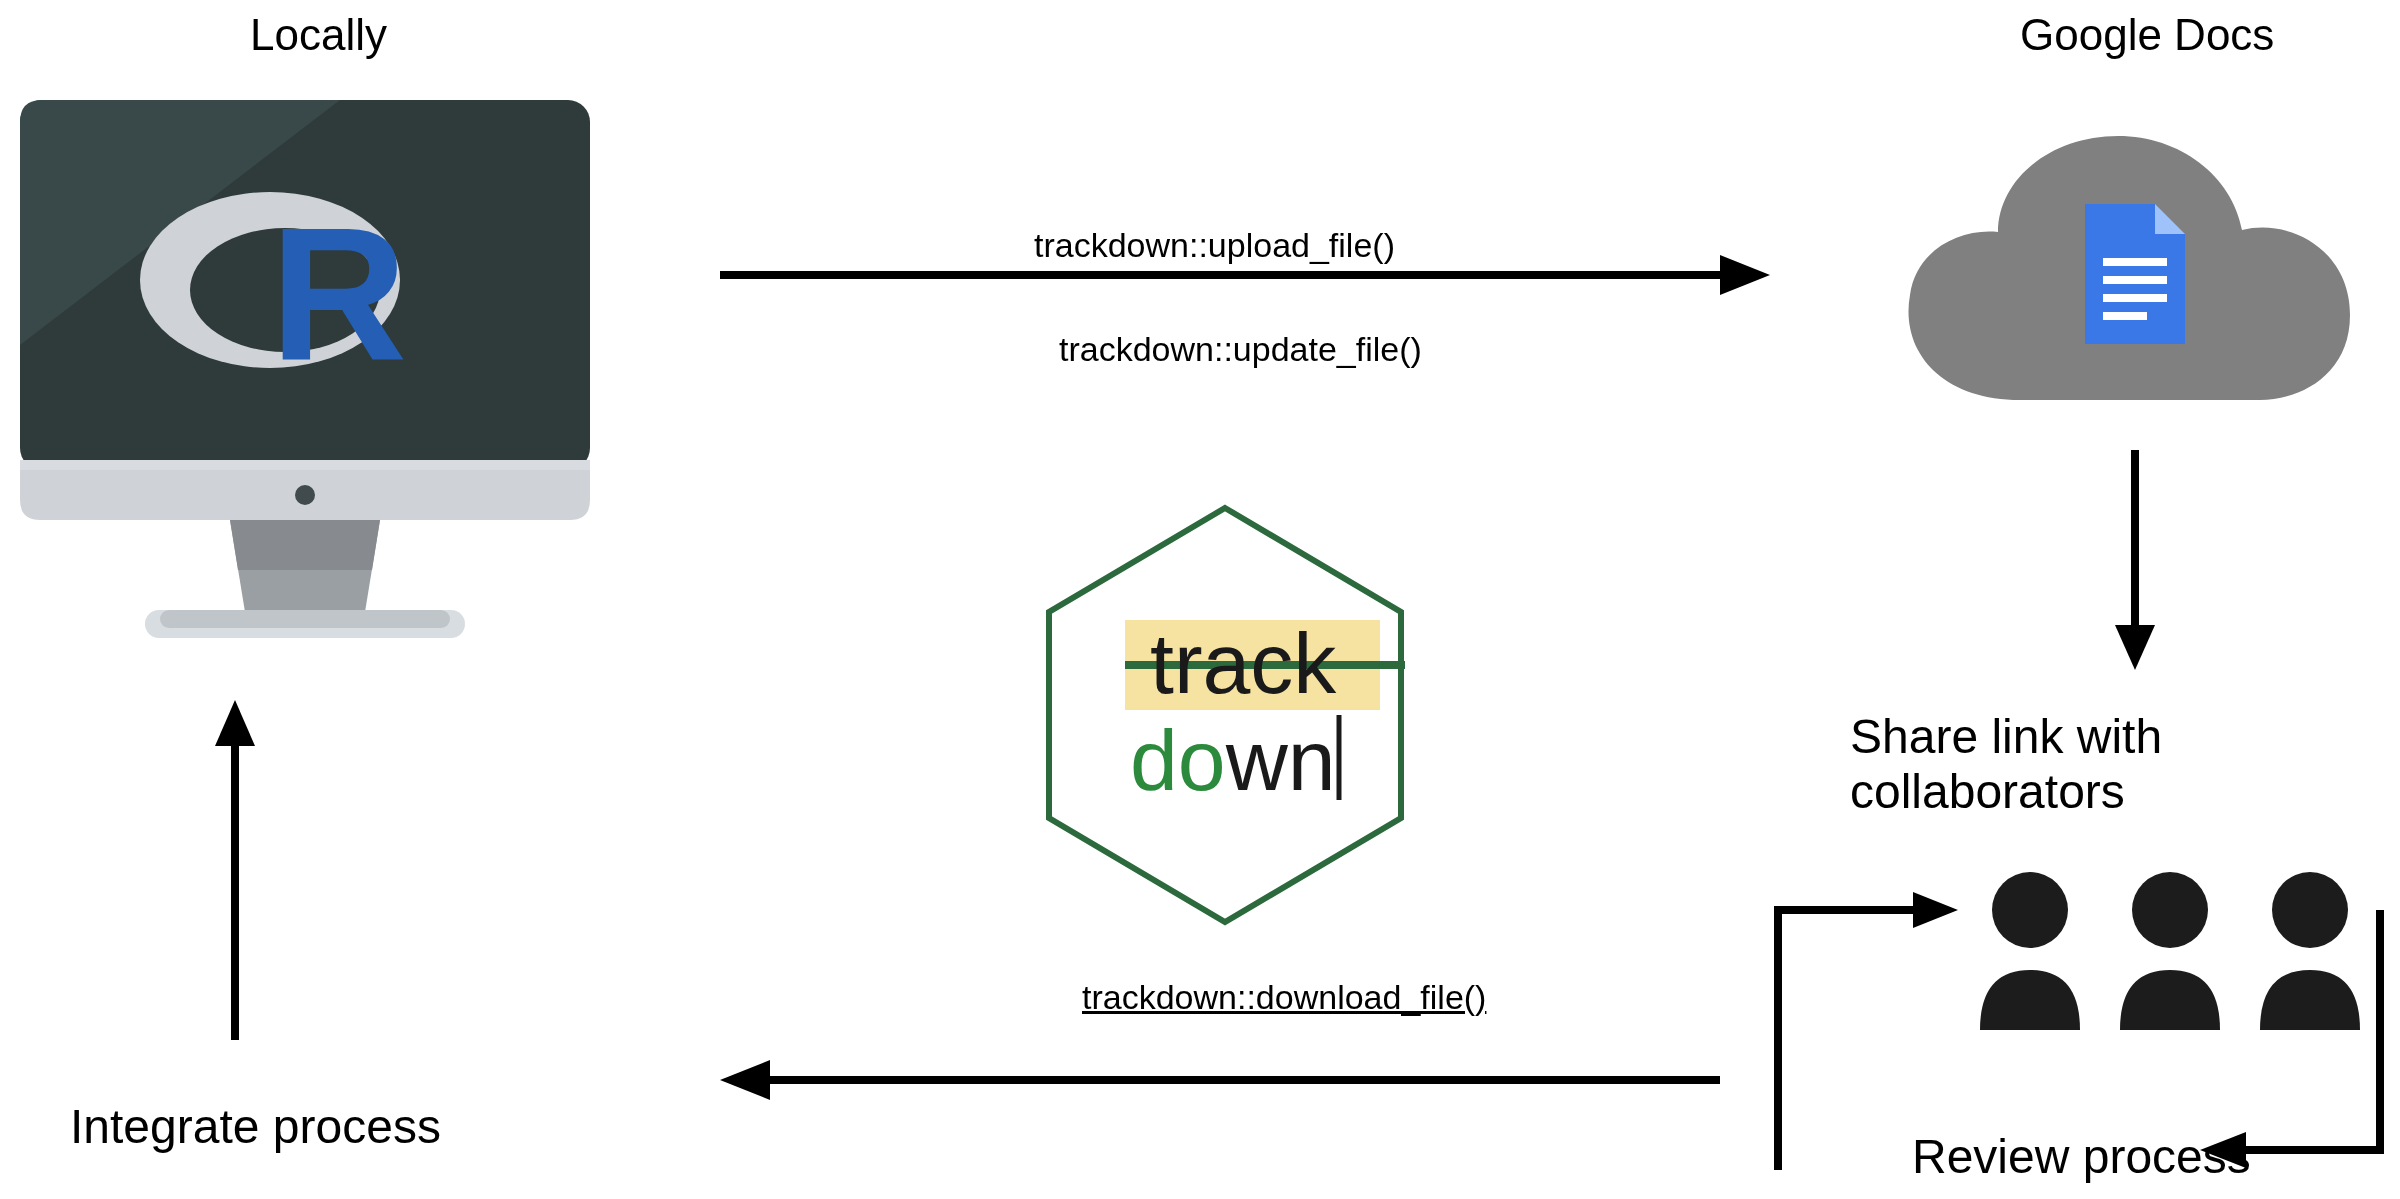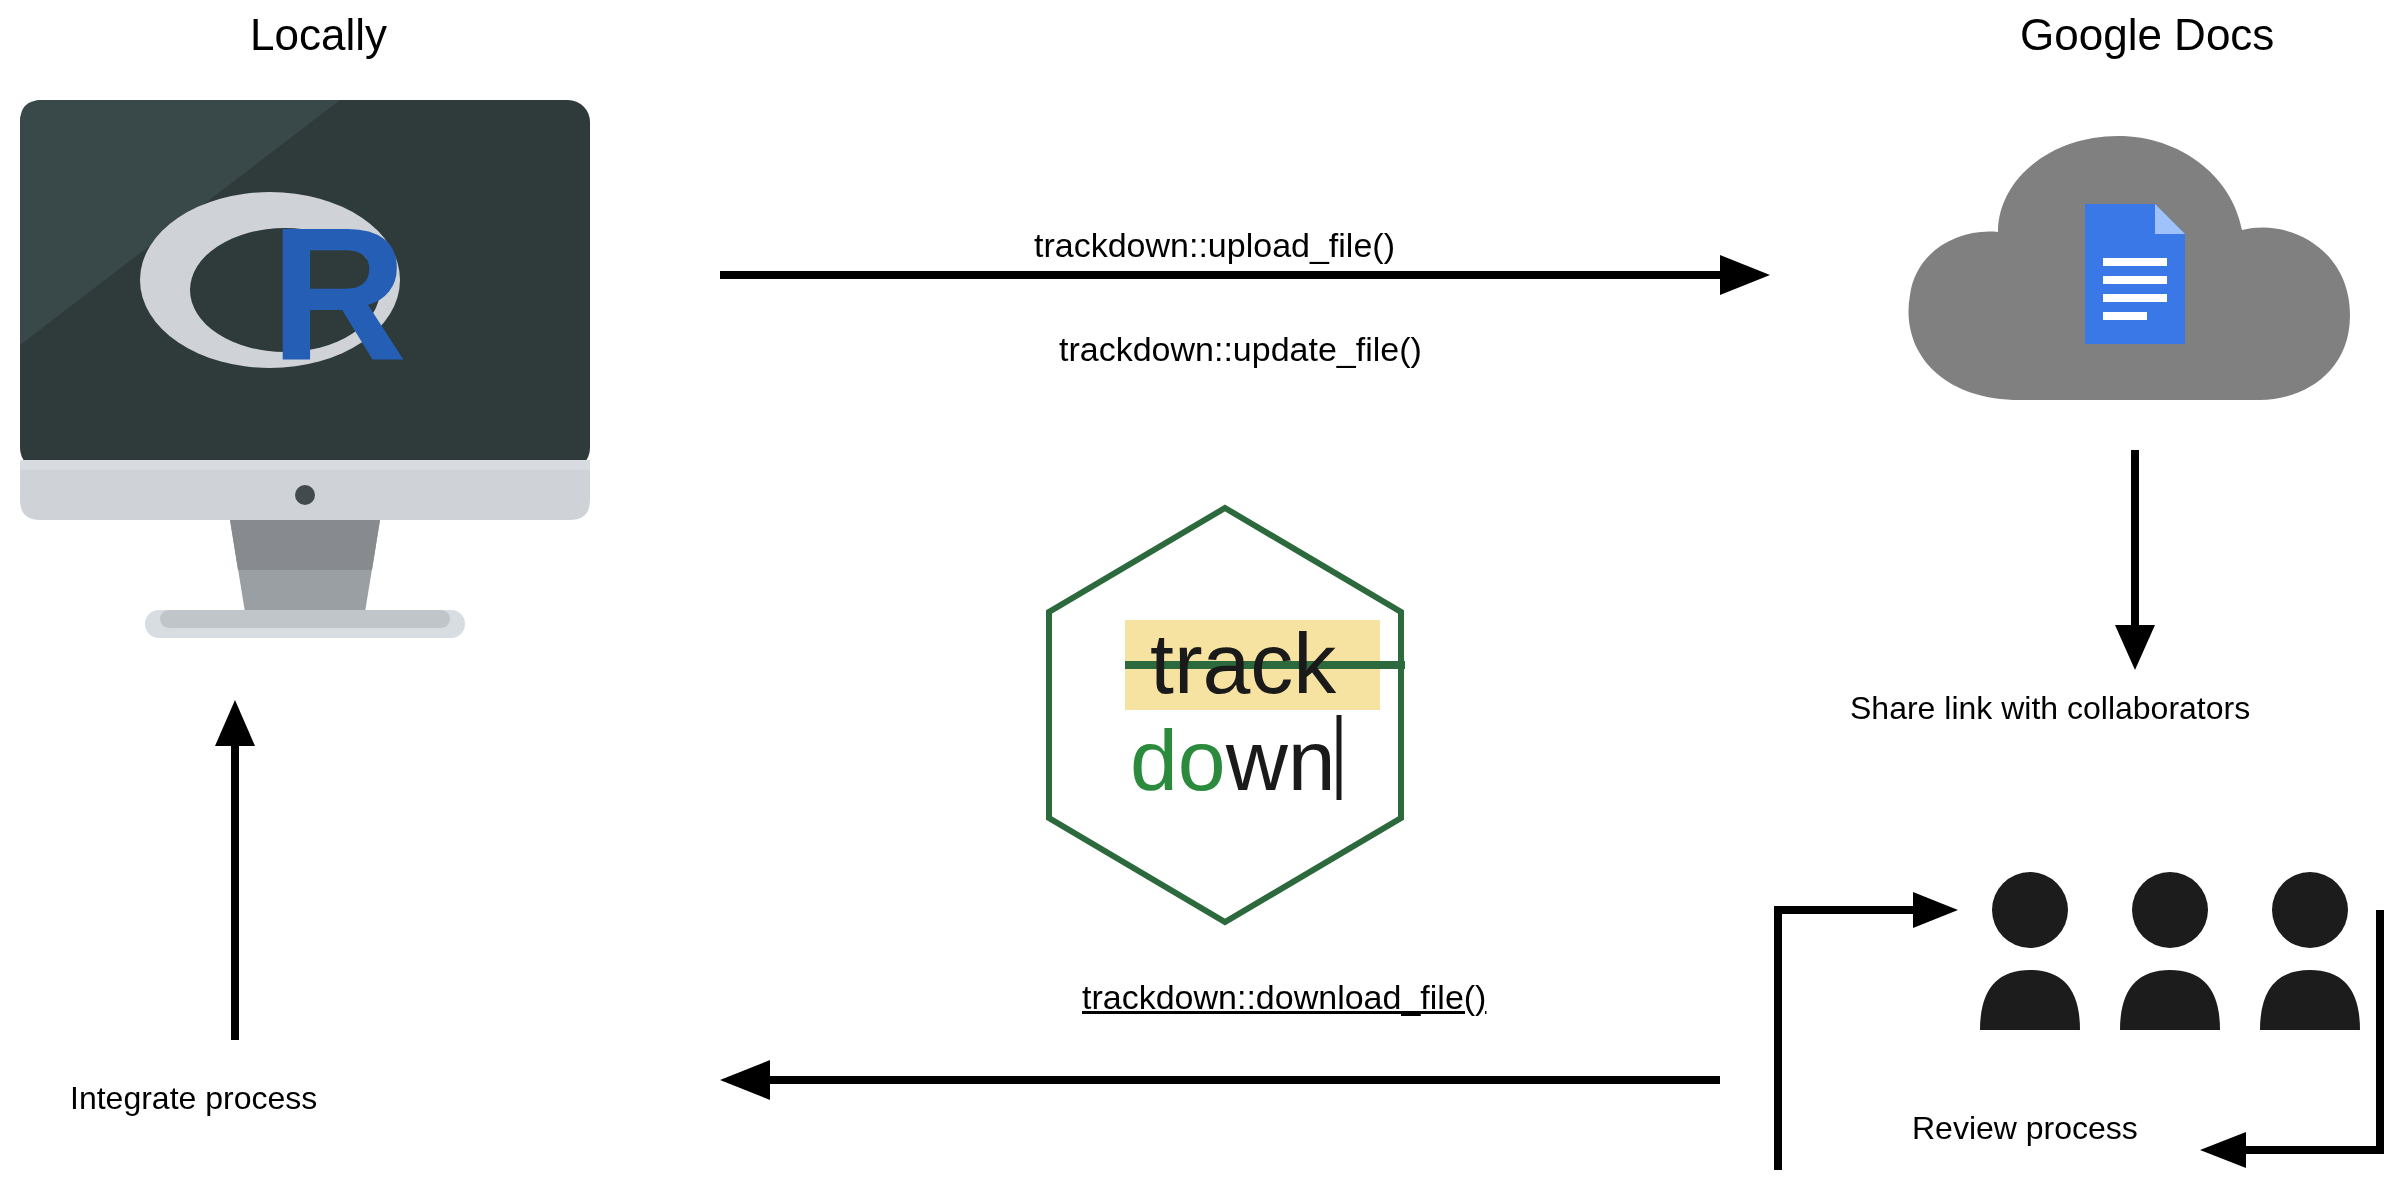--- a/index.html
+++ b/index.html
@@ -7,21 +7,21 @@
     margin: 0;
     padding: 0;
     width: 2400px;
     height: 1199px;
     background: #fff;
     font-family: Helvetica, Arial, sans-serif;
     position: relative;
     color: #000;
   }
   .label-large { font-size: 44px; }
-  .label-medium { font-size: 32px; }
+  .label-medium { font-size: 48px; margin-top: 19px; }
   .label-code { font-size: 34px; }
   .abs { position: absolute; }
 </style>
 </head>
 <body>
 
 <div class="abs label-large" style="left:250px; top:10px;">
   <span>Locally</span>
 </div>
 

